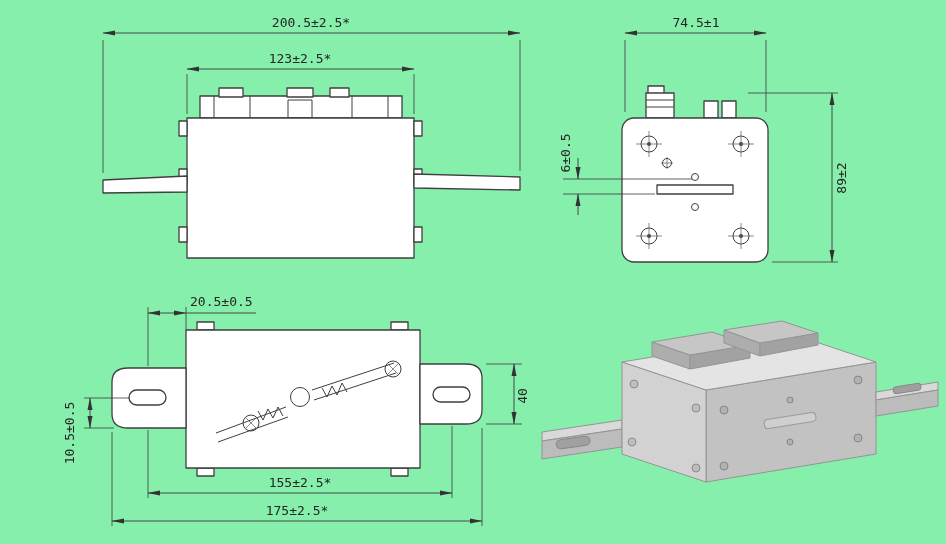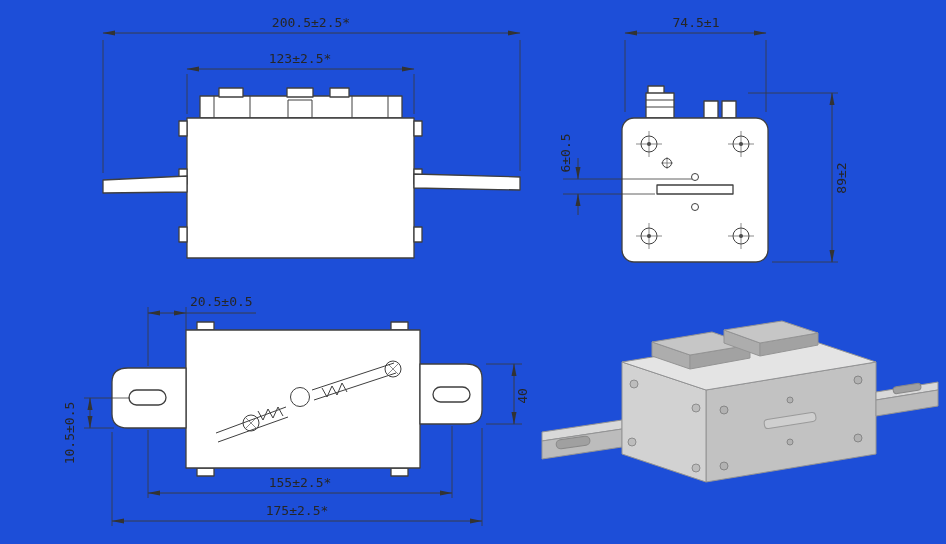--- a/index.html
+++ b/index.html
@@ -1,18 +1,18 @@
 <!DOCTYPE html>
 <html><head>
 <meta charset="utf-8">
 <style>
   html,body { margin:0; padding:0; background:#ffffff; }
   .canvas {
     position:relative; width:946px; height:544px;
-    background:#1d4ed8; overflow:hidden;
+    background:#86efac; overflow:hidden;
     font-family:"DejaVu Sans Mono", monospace;
   }
   svg.sheet { position:absolute; left:0; top:0; }
   .outline { fill:#ffffff; stroke:#3f3f3f; stroke-width:1.3; stroke-linejoin:round; }
   .thin    { fill:none; stroke:#3f3f3f; stroke-width:1; stroke-linejoin:round; }
   .dim     { fill:none; stroke:#3a3a3a; stroke-width:0.9; }
   .ext     { fill:none; stroke:#3a3a3a; stroke-width:0.8; }
   .cross   { fill:none; stroke:#5a5a5a; stroke-width:0.7; }
   .dimtxt  { font-family:"DejaVu Sans Mono", monospace; font-size:13px; fill:#262626; }
   .iso-stroke { stroke:#949494; stroke-width:1; stroke-linejoin:round; }

